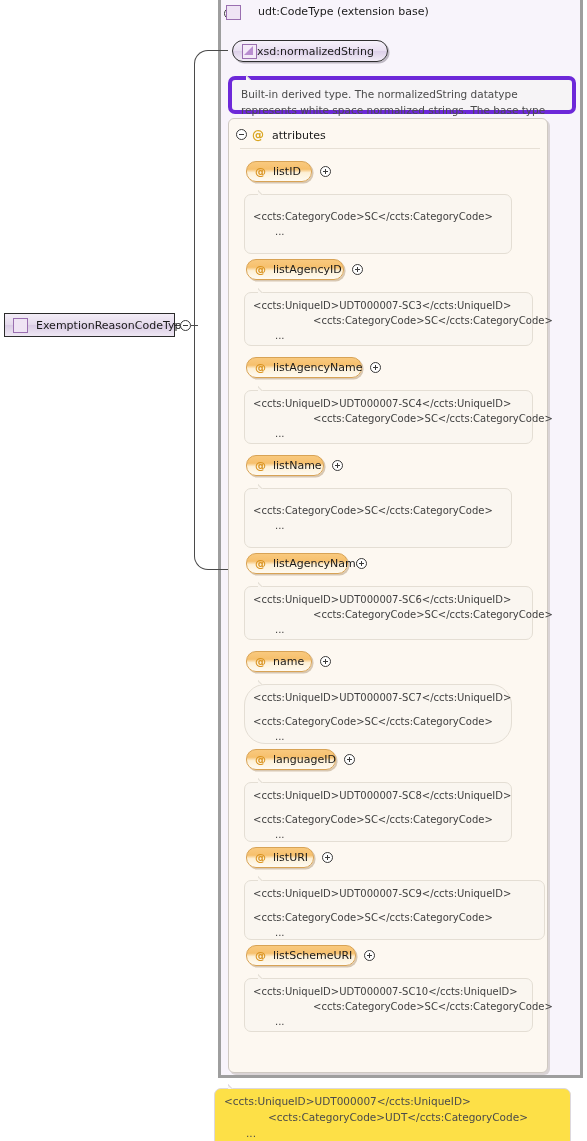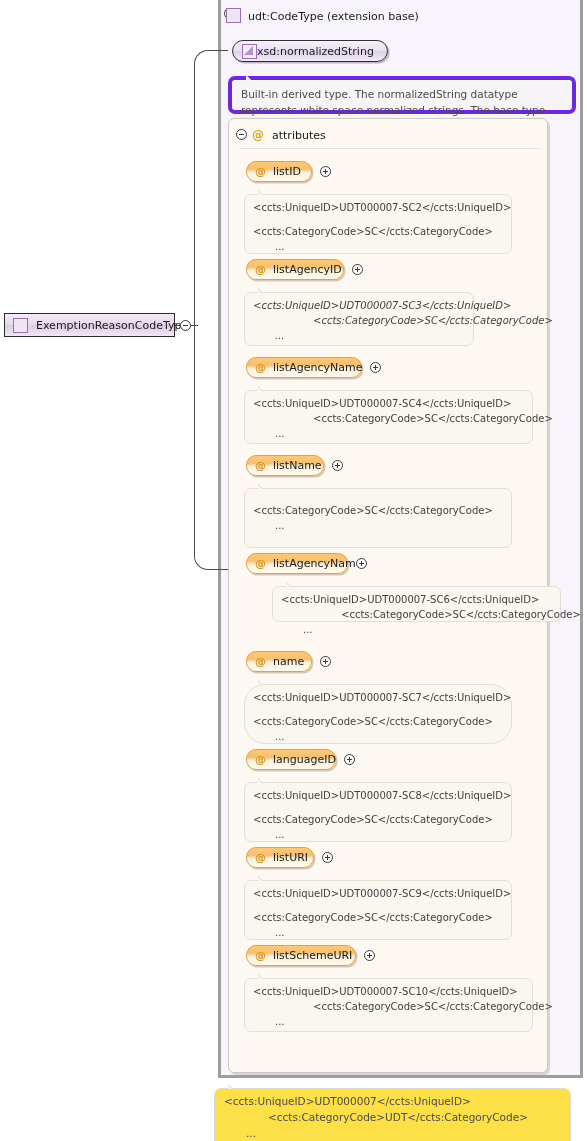--- a/index.html
+++ b/index.html
@@ -49,21 +49,21 @@
     border-left:3px solid #9e9e9e;border-right:3px solid #9e9e9e;
     box-sizing:border-box;
   }
   #outer-bottom{
     position:absolute;left:218px;top:1075px;width:365px;height:3px;background:#9e9e9e;
   }
 
   
   #ext-base-row{
     position:absolute;left:226px;top:5px;height:18px;
-    display:flex;align-items:flex-end;gap:7px;
+    display:flex;align-items:flex-start;gap:17px;
   }
   #ext-base-row .sq{
     width:13px;height:13px;background:#efe4f4;border:1px solid #9a6fb0;
   }
   #ext-base-row .lbl{font-size:11px;color:#1a1a1a;white-space:nowrap;}
 
   
   #norm-pill{
     position:absolute;left:232px;top:40px;height:22px;
     background:linear-gradient(to bottom,#f6f1fa 0%,#e9dff1 50%,#ddd0e9 52%,#f2ecf6 100%);
@@ -207,30 +207,29 @@
 <div id="attr-sep"></div>
 
 <div id="attr-rows">
     <div class="attr-pill" style="left: 246px; top: 161px; width: 66px;">
       <span class="at">@</span>
       <span class="lbl">listID</span>
     </div>
     <div class="plus" style="left: 320px; top: 166px;"></div>
     <div class="attr-anno plain" style="left: 244px; top: 194px; width: 268px; height: 60px;">
       <span class="tail"></span>
-      <div class="l1">&lt;ccts:UniqueID&gt;UDT000007-SC2&lt;/ccts:UniqueID&gt;</div>
       <div class="l2">&lt;ccts:CategoryCode&gt;SC&lt;/ccts:CategoryCode&gt;</div>
       <div class="l3">...</div>
     </div>
     <div class="attr-pill" style="left: 246px; top: 259px; width: 98px;">
       <span class="at">@</span>
       <span class="lbl">listAgencyID</span>
     </div>
     <div class="plus" style="left: 352px; top: 264px;"></div>
-    <div class="attr-anno indent" style="left: 244px; top: 292px; width: 230px; height: 54px; font-style: italic;">
+    <div class="attr-anno indent" style="left: 244px; top: 292px; width: 289px; height: 54px;">
       <span class="tail"></span>
       <div class="l1">&lt;ccts:UniqueID&gt;UDT000007-SC3&lt;/ccts:UniqueID&gt;</div>
       <div class="l2">&lt;ccts:CategoryCode&gt;SC&lt;/ccts:CategoryCode&gt;</div>
       <div class="l3">...</div>
     </div>
     <div class="attr-pill" style="left: 246px; top: 357px; width: 116px;">
       <span class="at">@</span>
       <span class="lbl">listAgencyName</span>
     </div>
     <div class="plus" style="left: 370px; top: 362px;"></div>
@@ -248,21 +247,21 @@
     <div class="attr-anno plain" style="left: 244px; top: 488px; width: 268px; height: 60px;">
       <span class="tail"></span>
       <div class="l2">&lt;ccts:CategoryCode&gt;SC&lt;/ccts:CategoryCode&gt;</div>
       <div class="l3">...</div>
     </div>
     <div class="attr-pill" style="left: 246px; top: 553px; width: 102px;">
       <span class="at">@</span>
       <span class="lbl">listAgencyName</span>
     </div>
     <div class="plus" style="left: 356px; top: 558px;"></div>
-    <div class="attr-anno indent" style="left: 244px; top: 586px; width: 289px; height: 36px; margin-left: 28px;">
+    <div class="attr-anno indent" style="left: 244px; top: 586px; width: 289px; height: 54px;">
       <span class="tail"></span>
       <div class="l1">&lt;ccts:UniqueID&gt;UDT000007-SC6&lt;/ccts:UniqueID&gt;</div>
       <div class="l2">&lt;ccts:CategoryCode&gt;SC&lt;/ccts:CategoryCode&gt;</div>
       <div class="l3">...</div>
     </div>
     <div class="attr-pill" style="left: 246px; top: 651px; width: 66px;">
       <span class="at">@</span>
       <span class="lbl">name</span>
     </div>
     <div class="plus" style="left: 320px; top: 656px;"></div>
@@ -281,21 +280,21 @@
       <span class="tail"></span>
       <div class="l1">&lt;ccts:UniqueID&gt;UDT000007-SC8&lt;/ccts:UniqueID&gt;</div>
       <div class="l2">&lt;ccts:CategoryCode&gt;SC&lt;/ccts:CategoryCode&gt;</div>
       <div class="l3">...</div>
     </div>
     <div class="attr-pill" style="left: 246px; top: 847px; width: 68px;">
       <span class="at">@</span>
       <span class="lbl">listURI</span>
     </div>
     <div class="plus" style="left: 322px; top: 852px;"></div>
-    <div class="attr-anno plain" style="left: 244px; top: 880px; width: 268px; height: 60px;">
+    <div class="attr-anno plain" style="left: 244px; top: 880px; width: 301px; height: 60px;">
       <span class="tail"></span>
       <div class="l1">&lt;ccts:UniqueID&gt;UDT000007-SC9&lt;/ccts:UniqueID&gt;</div>
       <div class="l2">&lt;ccts:CategoryCode&gt;SC&lt;/ccts:CategoryCode&gt;</div>
       <div class="l3">...</div>
     </div>
     <div class="attr-pill" style="left: 246px; top: 945px; width: 110px;">
       <span class="at">@</span>
       <span class="lbl">listSchemeURI</span>
     </div>
     <div class="plus" style="left: 364px; top: 950px;"></div>

